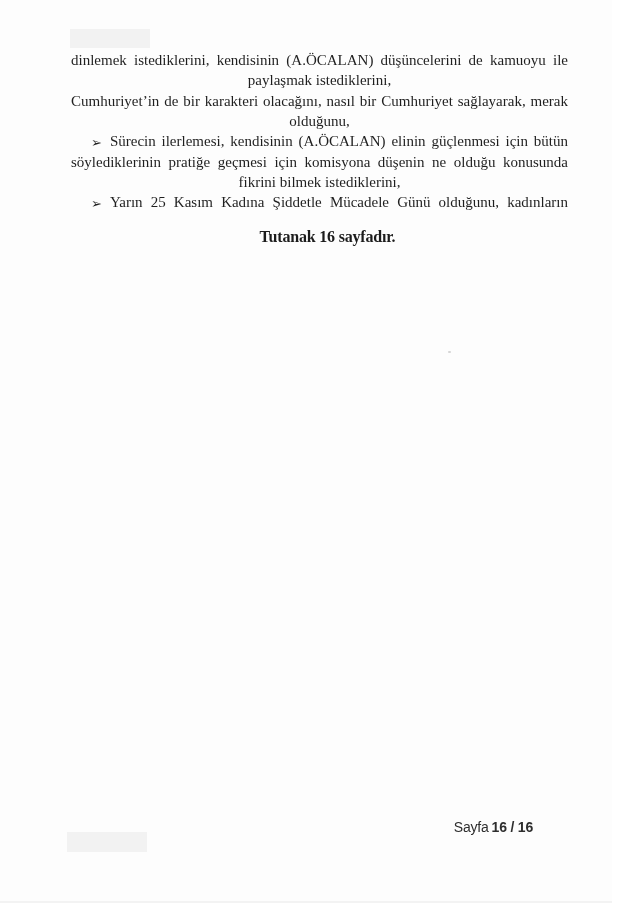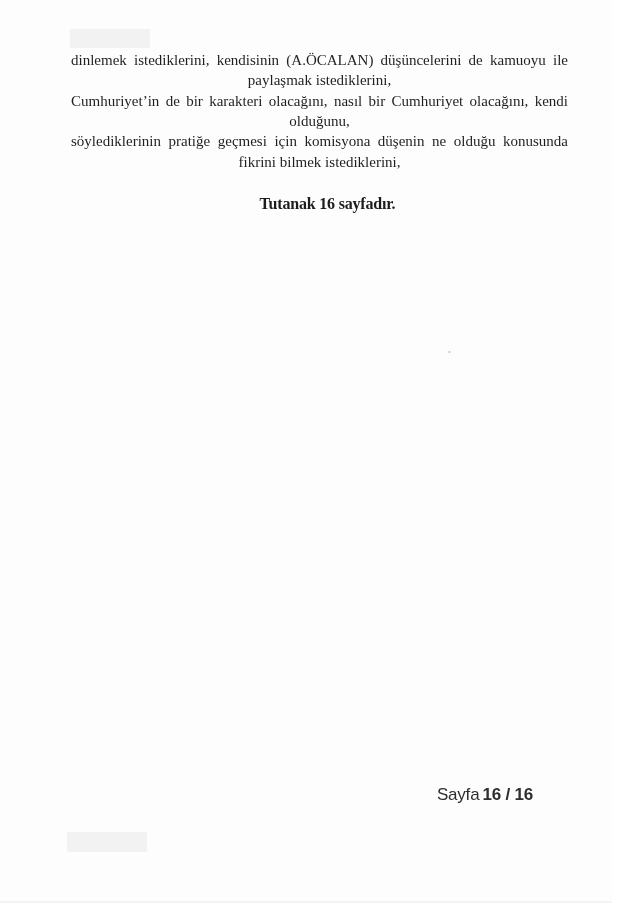--- a/index.html
+++ b/index.html
@@ -81,36 +81,36 @@
   }
   .bullet {
     display: inline-block;
     margin-right: 8px;
     font-family: "DejaVu Sans", sans-serif;
     font-size: 13px;
     line-height: 1;
     transform: translateY(0.5px);
   }
   .heading {
-    margin-top: 22px;
+    margin-top: 14px;
     position: relative;
     left: 8px;
     text-align: center;
     font-weight: bold;
     font-size: 16px;
     letter-spacing: -0.2px;
     color: #1c1c1c;
   }
   
   .footer {
     position: absolute;
-    top: 788px;
+    top: 820px;
     right: 79px;
     font-family: "Liberation Sans", sans-serif;
-    font-size: 17px;
+    font-size: 14px;
     letter-spacing: -0.2px;
     line-height: 14px;
     color: #2e2e2e;
     white-space: nowrap;
   }
   .footer .page-num {
     font-weight: bold;
     margin-left: 3px;
   }
   
@@ -130,26 +130,28 @@
 
 <div class="page">
 
   <div class="redaction top"></div>
 
   <div class="text-block">
 
     <div class="ln just">dinlemek istediklerini, kendisinin (A.ÖCALAN) düşüncelerini de kamuoyu ile</div>
     <div class="ln">paylaşmak istediklerini,</div>
 
-    <div class="ln just">Cumhuriyet’in de bir karakteri olacağını, nasıl bir Cumhuriyet olacağını, kendi</div>
+    <div class="ln just">Cumhuriyet’in de bir karakteri olacağını, nasıl bir Cumhuriyet sağlayarak, merak</div>
     <div class="ln">olduğunu,</div>
 
+    <div class="ln just ind"><span class="bullet">➢</span><span>Sürecin ilerlemesi, kendisinin (A.ÖCALAN) elinin güçlenmesi için bütün</span></div>
     <div class="ln just">söylediklerinin pratiğe geçmesi için komisyona düşenin ne olduğu konusunda</div>
     <div class="ln">fikrini bilmek istediklerini,</div>
 
+    <div class="ln just ind"><span class="bullet">➢</span><span>Yarın 25 Kasım Kadına Şiddetle Mücadele Günü olduğunu, kadınların</span></div>
 
 
     <div class="heading">Tutanak 16 sayfadır.</div>
   </div>
 
   <div class="speck"></div>
 
   <div class="footer"><span>Sayfa</span><span class="page-num">16 / 16</span></div>
 
   <div class="redaction bottom"></div>

